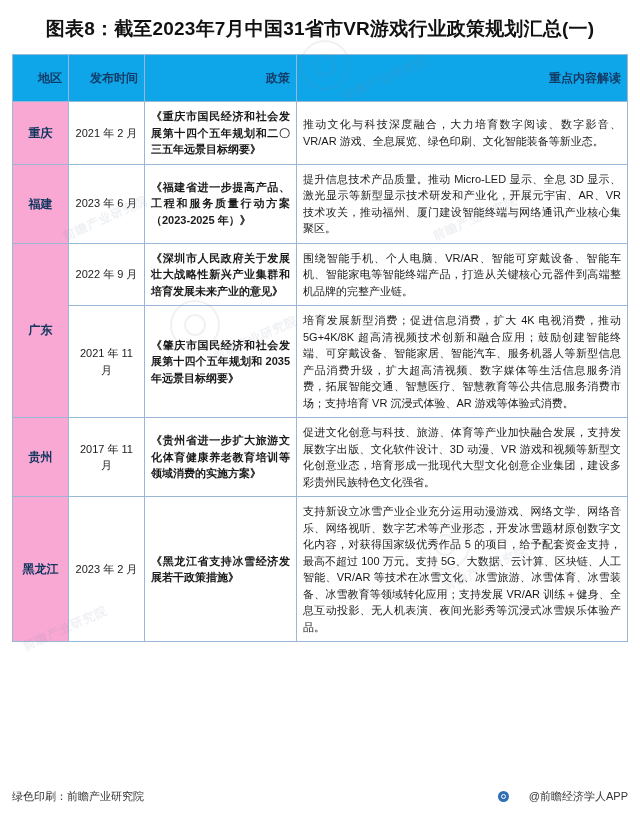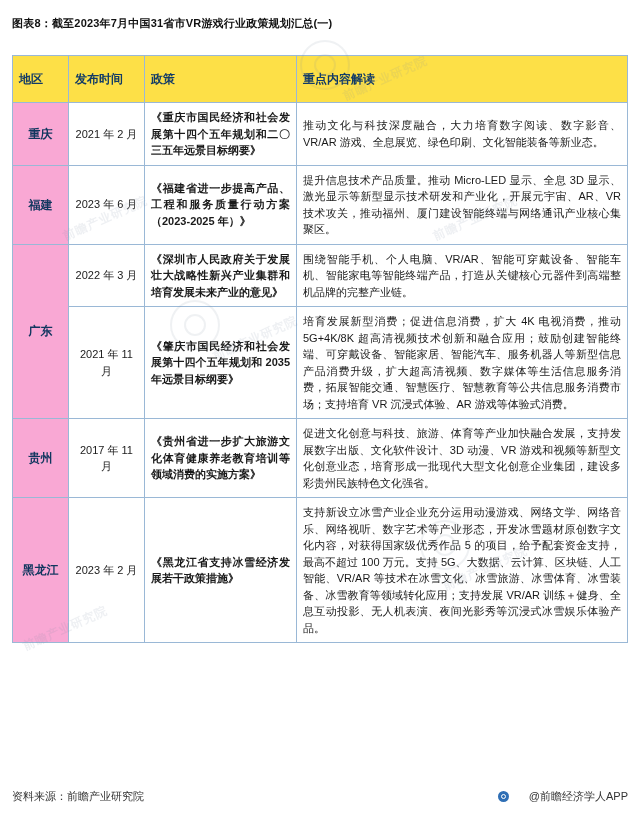--- a/index.html
+++ b/index.html
@@ -16,46 +16,46 @@
     overflow: hidden;
   }
   .page {
     position: relative;
     width: 640px;
     height: 816px;
     box-sizing: border-box;
     padding: 14px 12px 10px 12px;
   }
   .title {
-    font-size: 11px;
-    font-weight: bold;
-    text-align: left;
+    font-size: 19px;
+    font-weight: bold;
+    text-align: center;
     color: #111;
-    margin: 2px 0 24px 0;
+    margin: 2px 0 12px 0;
     letter-spacing: 0.2px;
   }
   table.policy {
     width: 616px;
     border-collapse: collapse;
     table-layout: fixed;
     font-size: 11px;
     background: transparent;
   }
   table.policy th, table.policy td {
     border: 1px solid #9ab8d6;
     vertical-align: middle;
     padding: 6px 6px;
     line-height: 1.5;
   }
   thead th {
-    background: #fde047;
+    background: #0ea5e9;
     color: #123b66;
     font-weight: bold;
     font-size: 12px;
-    text-align: left;
+    text-align: right;
     height: 34px;
     padding: 4px;
   }
   td.region {
     background: #f9a8d4;
     text-align: center;
     font-weight: bold;
     font-size: 12px;
     color: #10365e;
     width: 56px;
@@ -193,21 +193,21 @@
         <td class="detail">推动文化与科技深度融合，大力培育数字阅读、数字影音、VR/AR 游戏、全息展览、绿色印刷、文化智能装备等新业态。</td>
       </tr>
       <tr>
         <td class="region">福建</td>
         <td class="date">2023 年 6 月</td>
         <td class="policy-name">《福建省进一步提高产品、工程和服务质量行动方案（2023-2025 年）》</td>
         <td class="detail">提升信息技术产品质量。推动 Micro-LED 显示、全息 3D 显示、激光显示等新型显示技术研发和产业化，开展元宇宙、AR、VR 技术攻关，推动福州、厦门建设智能终端与网络通讯产业核心集聚区。</td>
       </tr>
       <tr>
         <td class="region" rowspan="2">广东</td>
-        <td class="date">2022 年 3 月</td>
+        <td class="date">2022 年 9 月</td>
         <td class="policy-name">《深圳市人民政府关于发展壮大战略性新兴产业集群和培育发展未来产业的意见》</td>
         <td class="detail">围绕智能手机、个人电脑、VR/AR、智能可穿戴设备、智能车机、智能家电等智能终端产品，打造从关键核心元器件到高端整机品牌的完整产业链。</td>
       </tr>
       <tr>
         <td class="date">2021 年 11 月</td>
         <td class="policy-name">《肇庆市国民经济和社会发展第十四个五年规划和 2035 年远景目标纲要》</td>
         <td class="detail">培育发展新型消费；促进信息消费，扩大 4K 电视消费，推动 5G+4K/8K 超高清视频技术创新和融合应用；鼓励创建智能终端、可穿戴设备、智能家居、智能汽车、服务机器人等新型信息产品消费升级，扩大超高清视频、数字媒体等生活信息服务消费，拓展智能交通、智慧医疗、智慧教育等公共信息服务消费市场；支持培育 VR 沉浸式体验、AR 游戏等体验式消费。</td>
       </tr>
       <tr>
         <td class="region">贵州</td>
@@ -218,20 +218,20 @@
       <tr>
         <td class="region">黑龙江</td>
         <td class="date">2023 年 2 月</td>
         <td class="policy-name">《黑龙江省支持冰雪经济发展若干政策措施》</td>
         <td class="detail">支持新设立冰雪产业企业充分运用动漫游戏、网络文学、网络音乐、网络视听、数字艺术等产业形态，开发冰雪题材原创数字文化内容，对获得国家级优秀作品 5 的项目，给予配套资金支持，最高不超过 100 万元。支持 5G、大数据、云计算、区块链、人工智能、VR/AR 等技术在冰雪文化、冰雪旅游、冰雪体育、冰雪装备、冰雪教育等领域转化应用；支持发展 VR/AR 训练＋健身、全息互动投影、无人机表演、夜间光影秀等沉浸式冰雪娱乐体验产品。</td>
       </tr>
     </tbody>
   </table>
 
   <div class="footer">
-    <div class="source">资料来源：前瞻产业研究院</div>
+    <div class="source">绿色印刷：前瞻产业研究院</div>
     <div class="brand">
       <span class="brand-mark"></span>
       <span>@前瞻经济学人APP</span>
     </div>
   </div>
 
 </div>
 
 </body></html>

